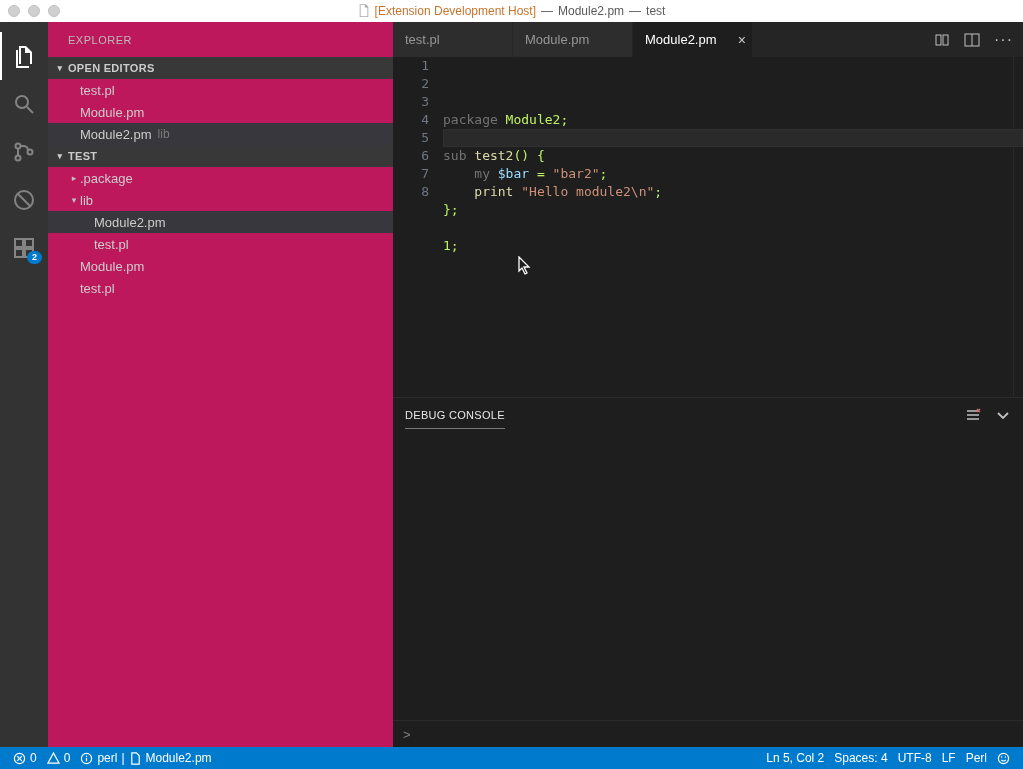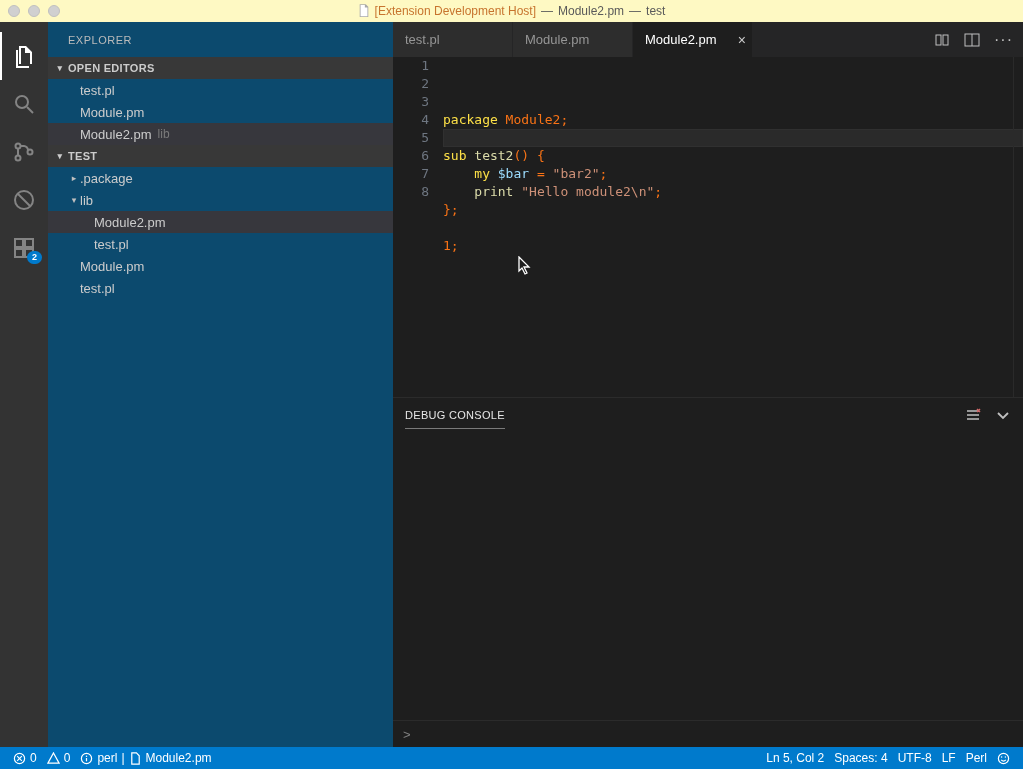--- a/index.html
+++ b/index.html
@@ -10,21 +10,21 @@
     font-size: 13px;
     width: 1023px;
     height: 769px;
     overflow: hidden;
     display: flex;
     flex-direction: column;
   }
   
   .titlebar {
     height: 22px;
-    background: #fef9c3;
+    background: #ffffff;
     display: flex;
     align-items: center;
     padding-left: 8px;
     color: #5a5a5a;
     font-size: 12px;
     position: relative;
   }
   .traffic-lights { display: flex; gap: 8px; }
   .traffic-light {
     width: 12px; height: 12px; border-radius: 50%;
@@ -85,21 +85,21 @@
     font-size: 9px;
     border-radius: 10px;
     padding: 1px 5px;
     line-height: 11px;
     font-weight: 600;
   }
   
   
   .sidebar {
     width: 345px;
-    background: #0c4a6e;
+    background: #be185d;
     display: flex;
     flex-direction: column;
   }
   .sidebar-title {
     height: 35px;
     display: flex;
     align-items: center;
     padding-left: 20px;
     font-size: 11px;
     letter-spacing: 0.5px;
@@ -224,25 +224,25 @@
   .code .highlight-line {
     position: absolute;
     left: 0; right: 0;
     height: 18px;
     background: #2a2a2a;
     border: 1px solid #303030;
     top: 72px;
     z-index: 0;
   }
   .code .lines { position: relative; z-index: 1; }
-  .tok-kw { color: #fde047; }
+  .tok-kw { color: #737373; }
   .tok-fn { color: #dcdcaa; }
   .tok-var { color: #9cdcfe; }
   .tok-str { color: #ce9178; }
-  .tok-txt { color: #f97316; }
+  .tok-txt { color: #bef264; }
   .minimap {
     position: absolute;
     right: 0; top: 0;
     width: 10px; height: 100%;
     border-left: 1px solid #2a2a2a;
   }
   .cursor-ptr {
     position: absolute;
     left: 75px;
     top: 199px;

